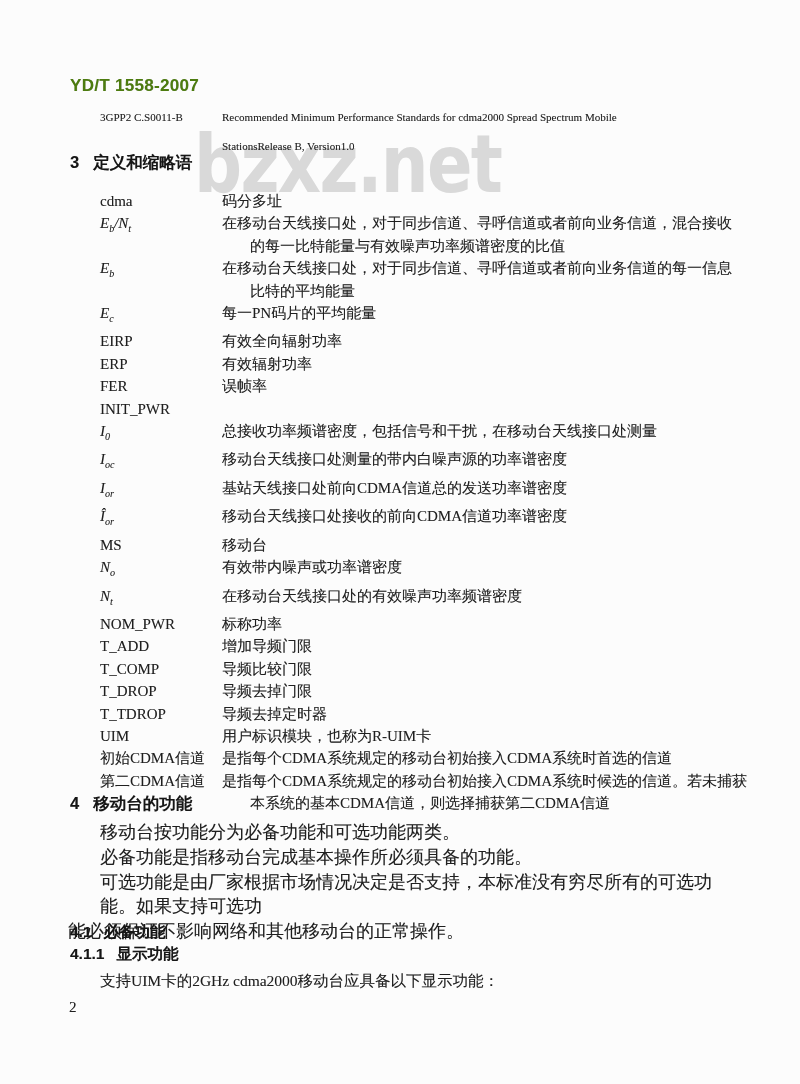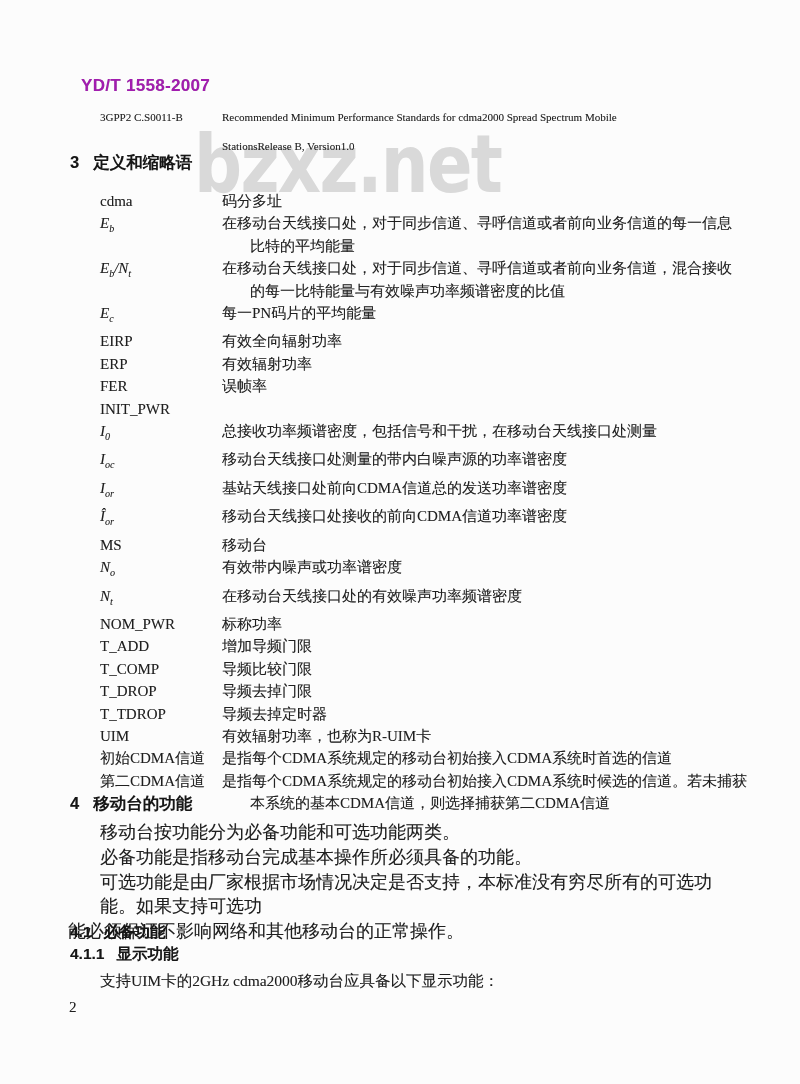--- a/index.html
+++ b/index.html
@@ -11,23 +11,23 @@
   }
   .watermark {
     position:absolute; left:194px; top:118px; z-index:0;
     font-family:"DejaVu Sans", sans-serif; font-weight:bold;
     font-size:80px; letter-spacing:-2px; color:#d9d9d9;
     transform:scaleX(0.84); transform-origin:left top;
     text-shadow:none; user-select:none;
   }
   .content { position:relative; z-index:1; }
   .doc-header {
-    position:absolute; left:81px; top:76px;
+    position:absolute; left:70px; top:76px;
     font-family:"Liberation Sans", sans-serif; font-weight:bold;
-    font-size:17px; letter-spacing:0.3px; color:#a21caf;
+    font-size:17px; letter-spacing:0.3px; color:#4d7c0f;
   }
   .reference {
     position:absolute; left:100px; top:103px; width:660px;
     display:flex; font-size:11px; line-height:29px;
   }
   .ref-code { width:122px; flex-shrink:0; }
   .ref-lines { flex:1; }
   .sec-heading {
     position:absolute; font-family:"Liberation Sans", sans-serif;
     font-weight:bold; font-size:16.5px; color:#161616;
@@ -79,34 +79,34 @@
     </div>
 
     <div class="terms">
         <div class="trow">
           <div class="tsym"><span>cdma</span></div>
           <div class="tdef">
             <div>码分多址</div>
           </div>
         </div>
         <div class="trow">
+          <div class="tsym"><span class="it">E</span><span class="it sb">b</span><span class="it">/</span><span class="it">N</span><span class="it sb">t</span></div>
+          <div class="tdef">
+            <div>在移动台天线接口处，对于同步信道、寻呼信道或者前向业务信道，混合接收</div>
+            <div class="cont">的每一比特能量与有效噪声功率频谱密度的比值</div>
+          </div>
+        </div>
+        <div class="trow">
           <div class="tsym"><span class="it">E</span><span class="it sb">b</span></div>
           <div class="tdef">
             <div>在移动台天线接口处，对于同步信道、寻呼信道或者前向业务信道的每一信息</div>
             <div class="cont">比特的平均能量</div>
           </div>
         </div>
         <div class="trow">
-          <div class="tsym"><span class="it">E</span><span class="it sb">b</span><span class="it">/</span><span class="it">N</span><span class="it sb">t</span></div>
-          <div class="tdef">
-            <div>在移动台天线接口处，对于同步信道、寻呼信道或者前向业务信道，混合接收</div>
-            <div class="cont">的每一比特能量与有效噪声功率频谱密度的比值</div>
-          </div>
-        </div>
-        <div class="trow">
           <div class="tsym"><span class="it">E</span><span class="it sb">c</span></div>
           <div class="tdef">
             <div>每一PN码片的平均能量</div>
           </div>
         </div>
         <div class="trow">
           <div class="tsym"><span>EIRP</span></div>
           <div class="tdef">
             <div>有效全向辐射功率</div>
           </div>
@@ -194,21 +194,21 @@
         </div>
         <div class="trow">
           <div class="tsym"><span>T_TDROP</span></div>
           <div class="tdef">
             <div>导频去掉定时器</div>
           </div>
         </div>
         <div class="trow">
           <div class="tsym"><span>UIM</span></div>
           <div class="tdef">
-            <div>有效辐射功率，也称为R-UIM卡</div>
+            <div>用户标识模块，也称为R-UIM卡</div>
           </div>
         </div>
         <div class="trow">
           <div class="tsym"><span>初始CDMA信道</span></div>
           <div class="tdef">
             <div>是指每个CDMA系统规定的移动台初始接入CDMA系统时首选的信道</div>
           </div>
         </div>
         <div class="trow">
           <div class="tsym"><span>第二CDMA信道</span></div>

